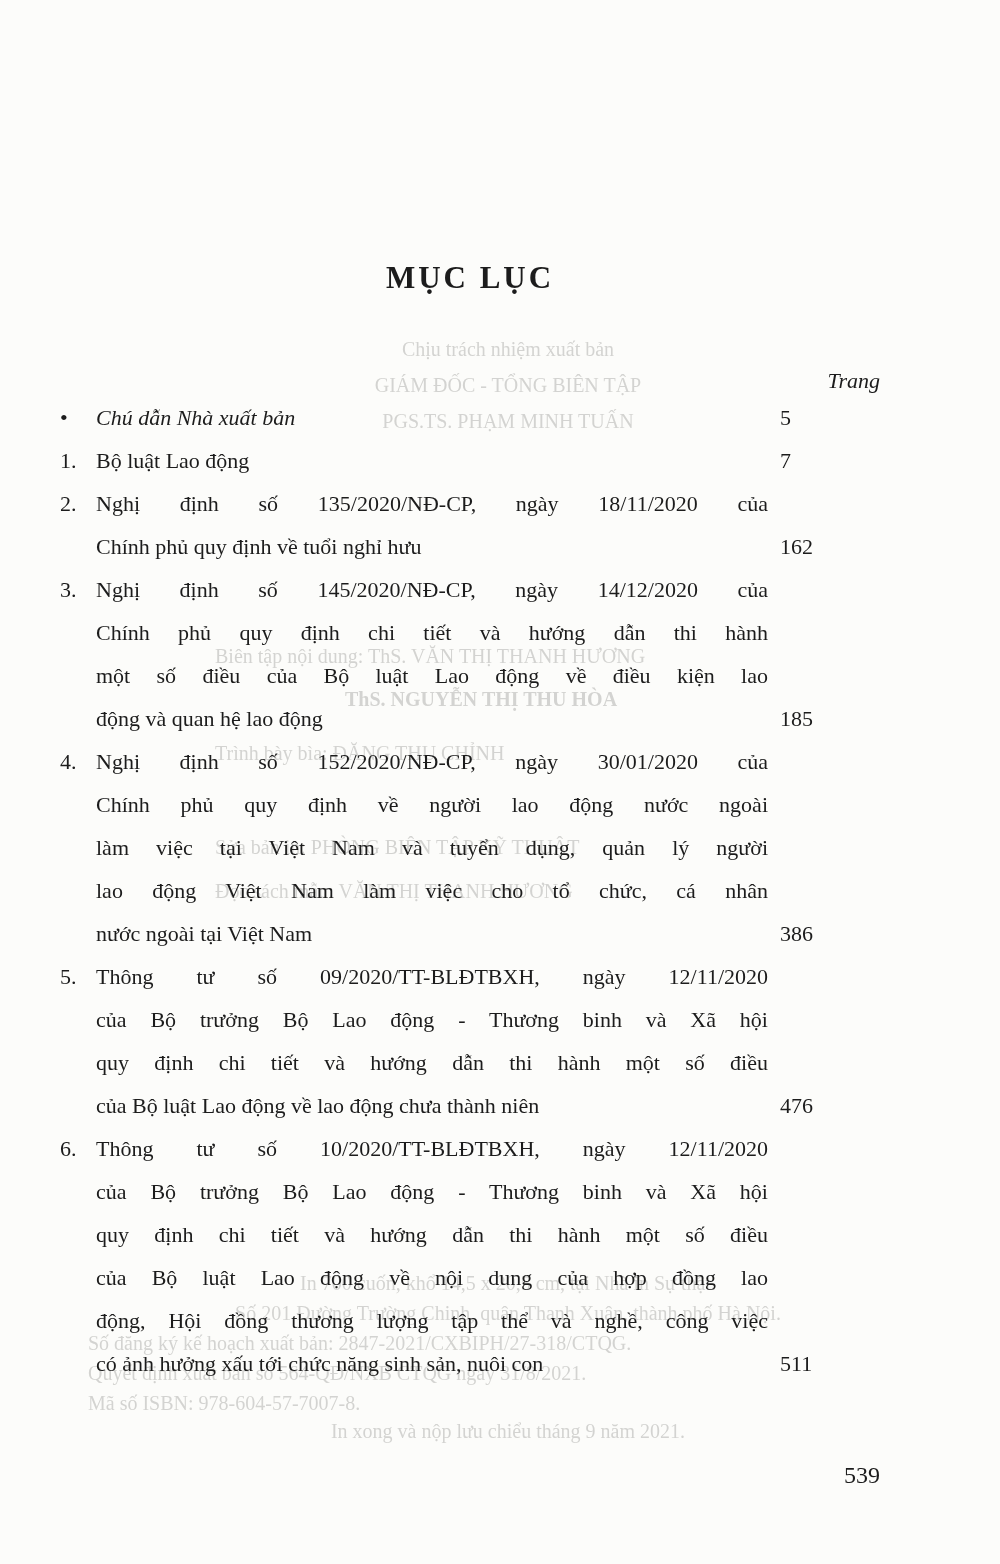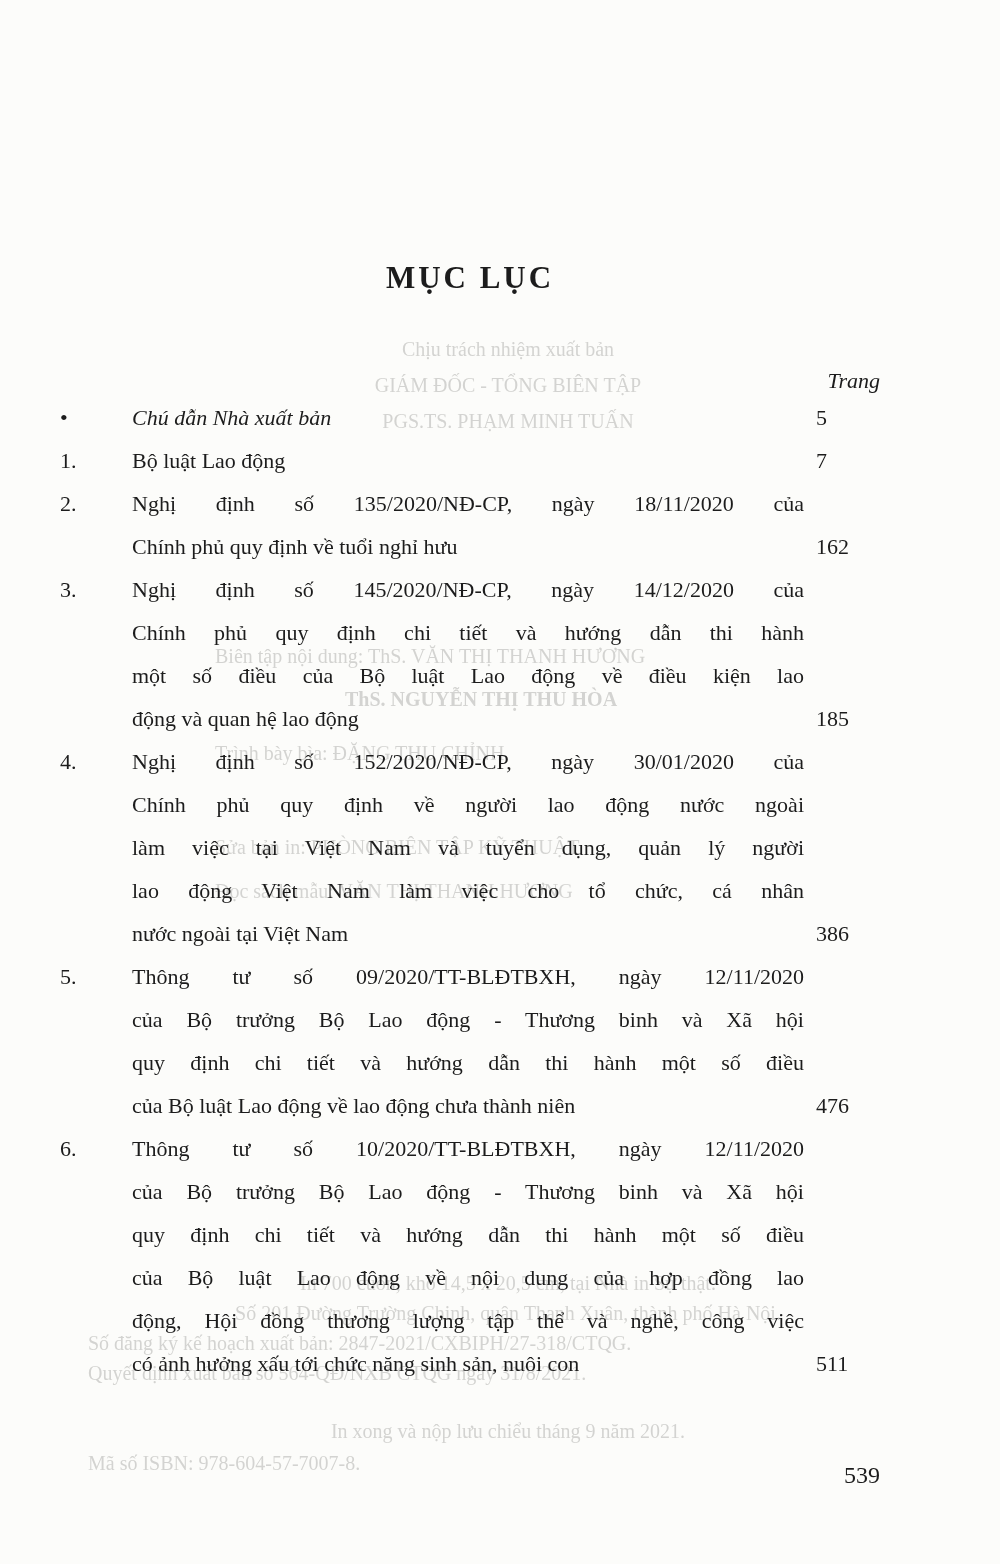--- a/index.html
+++ b/index.html
@@ -51,21 +51,20 @@
 
   .toc { font-size: 22px; line-height: 43px; }
   .entry { position: relative; padding-left: 36px; }
   .entry .marker { position: absolute; left: 0; top: 0; line-height: 43px; }
   .entry.italic .line { font-style: italic; }
   .line {
     position: relative;
     width: 672px;
     text-align: justify;
     text-align-last: justify;
-    margin-left: 36px;
   }
   .line.last { text-align: left; text-align-last: left; }
   .pagenum {
     position: absolute;
     right: -112px;
     top: 0;
     width: 100px;
     text-align: right;
     font-style: normal;
   }
@@ -89,21 +88,21 @@
     <div class="ghost-line ghost-center" style="top:410px;">PGS.TS. PHẠM MINH TUẤN</div>
     <div class="ghost-line" style="top:645px; left:215px;">Biên tập nội dung: ThS. VĂN THỊ THANH HƯƠNG</div>
     <div class="ghost-line" style="top:688px; left:345px;font-weight:bold;">ThS. NGUYỄN THỊ THU HÒA</div>
     <div class="ghost-line" style="top:742px; left:215px;">Trình bày bìa: ĐẶNG THU CHỈNH</div>
     <div class="ghost-line" style="top:836px; left:215px;">Sửa bản in: PHÒNG BIÊN TẬP KỸ THUẬT</div>
     <div class="ghost-line" style="top:880px; left:215px;">Đọc sách mẫu: VĂN THỊ THANH HƯƠNG</div>
     <div class="ghost-line ghost-center" style="top:1272px;">In 700 cuốn, khổ 14,5 x 20,5 cm, tại Nhà in Sự thật.</div>
     <div class="ghost-line ghost-center" style="top:1302px;">Số 201 Đường Trường Chinh, quận Thanh Xuân, thành phố Hà Nội.</div>
     <div class="ghost-line" style="top:1332px; left:88px;">Số đăng ký kế hoạch xuất bản: 2847-2021/CXBIPH/27-318/CTQG.</div>
     <div class="ghost-line" style="top:1362px; left:88px;">Quyết định xuất bản số 564-QĐ/NXB CTQG ngày 31/8/2021.</div>
-    <div class="ghost-line" style="top:1452px; left:88px;">Mã số ISBN: 978-604-57-7007-8.</div>
+    <div class="ghost-line" style="top:1392px; left:88px;">Mã số ISBN: 978-604-57-7007-8.</div>
     <div class="ghost-line ghost-center" style="top:1420px;">In xong và nộp lưu chiểu tháng 9 năm 2021.</div>
   </div>
 
   <div class="content">
     <h1 class="page-title">MỤC LỤC</h1>
     <div class="col-header">Trang</div>
     <div class="toc">
         <div class="entry italic">
           <span class="marker">•</span>
           <div class="line last">Chú dẫn Nhà xuất bản<span class="pagenum">5</span></div>

